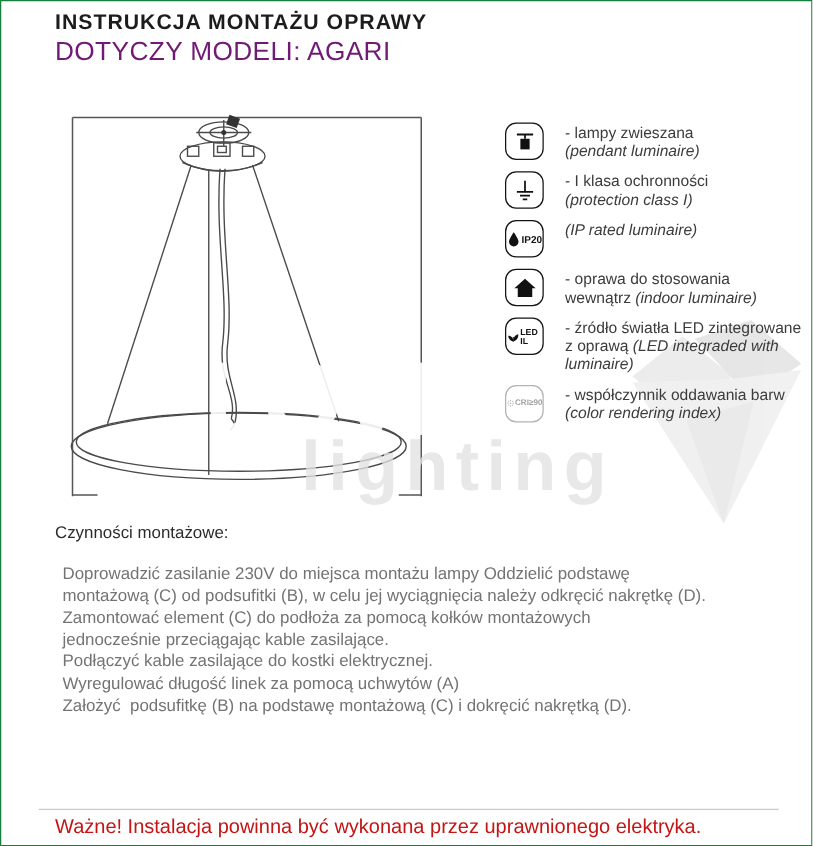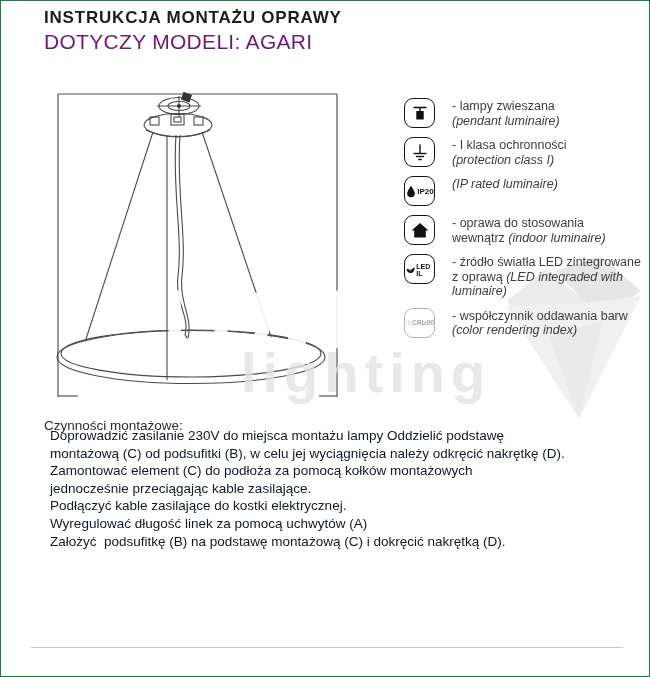--- a/index.html
+++ b/index.html
@@ -46,21 +46,21 @@
   }
   .icon-box .badge{font-size:8px;font-weight:bold;color:#111;line-height:1;margin-top:1px;}
   .icon-box.led .badge{font-size:7px;}
   .icon-box.cri{border-color:#b3b3b3;}
   .icon-box.cri .badge{font-size:6.5px;color:#a3a3a3;font-weight:bold;}
   .legend-text{margin-left:17px;font-size:12.5px;line-height:14.5px;color:#3c3c3c;padding-top:1px;}
   .legend-text .it{font-style:italic;}
 
   
   .steps-title{position:absolute;left:43px;top:417px;font-size:13.5px;color:#2b2b2b;}
-  .steps-body{position:absolute;left:49px;top:426px;font-size:13.5px;line-height:17.6px;color:#0f172a;}
+  .steps-body{position:absolute;left:49px;top:449px;font-size:13.5px;line-height:17.6px;color:#737373;}
   .steps-body div{white-space:pre;}
 
   .divider{position:absolute;left:30px;top:646px;width:592px;height:1px;background:#c9c9c9;}
   .warning{position:absolute;left:43px;top:652px;font-size:16px;color:#c41414;}
 
   svg .ln{stroke:#4a4a4a;stroke-width:1.1;fill:none;}
   svg .fr{stroke:#555;stroke-width:1.2;fill:none;}
 </style>
 </head>
 <body>
@@ -228,14 +228,15 @@
     <div>Doprowadzić zasilanie 230V do miejsca montażu lampy Oddzielić podstawę</div>
     <div>montażową (C) od podsufitki (B), w celu jej wyciągnięcia należy odkręcić nakrętkę (D).</div>
     <div>Zamontować element (C) do podłoża za pomocą kołków montażowych</div>
     <div>jednocześnie przeciągając kable zasilające.</div>
     <div>Podłączyć kable zasilające do kostki elektrycznej.</div>
     <div>Wyregulować długość linek za pomocą uchwytów (A)</div>
     <div>Założyć  podsufitkę (B) na podstawę montażową (C) i dokręcić nakrętką (D).</div>
   </div>
 
   <div class="divider"></div>
+  <div class="warning">Ważne! Instalacja powinna być wykonana przez uprawnionego elektryka.</div>
 
 </div>
 
 </body></html>

